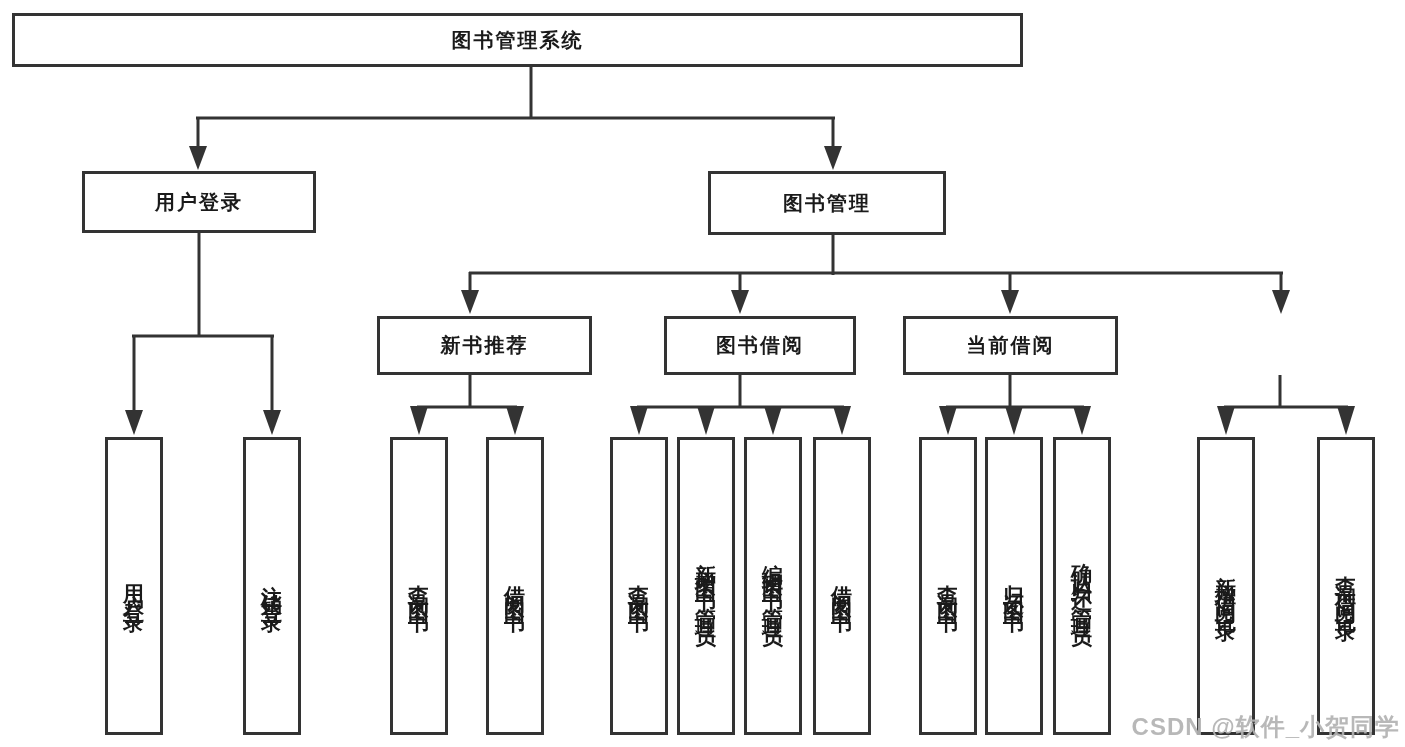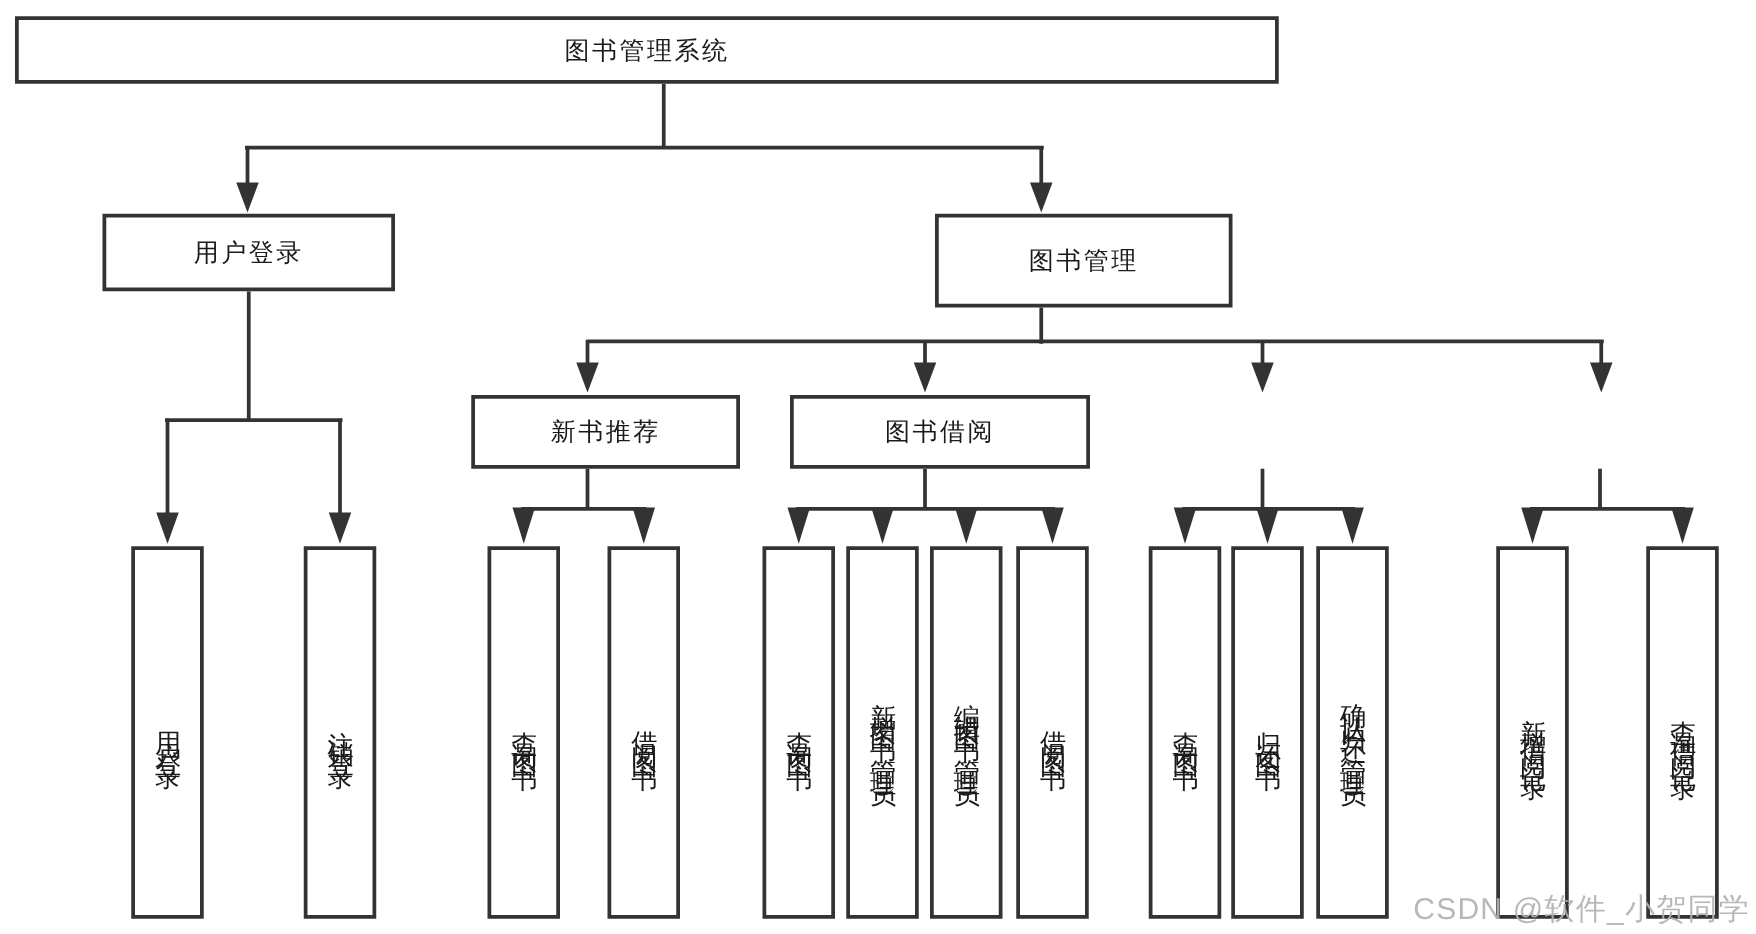--- a/index.html
+++ b/index.html
@@ -1,18 +1,18 @@
 <!DOCTYPE html>
 <html style="--line: #333333; --box_border: #333333; --text: #1a1a1a; --background: #ffffff; --watermark: #b3b3b3;"><head>
 <meta charset="utf-8">
 <style>
   html,body{margin:0;padding:0;background:#fff;}
   .canvas{
     position:relative;width:1405px;height:747px;background:var(--background,#fff);
-    font-family:"Liberation Sans","DejaVu Sans",sans-serif;overflow:hidden;
+    font-family:"Liberation Sans","DejaVu Sans",sans-serif;overflow:hidden;font-weight:bold;
   }
   .wires{position:absolute;left:0;top:0;z-index:0;}
   .wires line{stroke:var(--line,#333);stroke-width:3;}
   .wires polygon{fill:var(--line,#333);stroke:none;}
   .box{
     position:absolute;box-sizing:border-box;background:#fff;
     border:3px solid var(--box_border,#333);
     display:flex;align-items:center;justify-content:center;
     color:var(--text,#1a1a1a);z-index:1;
   }
@@ -79,24 +79,25 @@
 
     <line x1="1280" y1="375" x2="1280" y2="408"></line>
     <line x1="1224" y1="407" x2="1348" y2="407"></line>
     <polygon points="1217,406 1235,406 1226,435"></polygon>
     <polygon points="1337,406 1355,406 1346,435"></polygon>
   </svg>
 
   <div class="box hbox" style="left:12px;top:13px;width:1011px;height:54px">图书管理系统</div>
 
   <div class="box hbox" style="left:82px;top:171px;width:234px;height:62px">用户登录</div>
-  <div class="box hbox" style="left:748px;top:171px;width:238px;height:75px">图书管理</div>
+  <div class="box hbox" style="left:708px;top:171px;width:238px;height:64px">图书管理</div>
 
   <div class="box hbox" style="left:377px;top:316px;width:215px;height:59px">新书推荐</div>
-  <div class="box hbox" style="left:632px;top:316px;width:240px;height:59px">图书借阅</div>
+  <div class="box hbox" style="left:664px;top:316px;width:192px;height:59px">图书借阅</div>
+  <div class="box hbox" style="left:903px;top:316px;width:215px;height:59px">当前借阅</div>
 
   <div class="box" style="left:105px;top:437px;width:58px;height:298px">
     <span class="vtext">用户登录</span>
   </div>
   <div class="box" style="left:243px;top:437px;width:58px;height:298px">
     <span class="vtext">注销登录</span>
   </div>
 
   <div class="box" style="left:390px;top:437px;width:58px;height:298px">
     <span class="vtext">查询图书</span>

